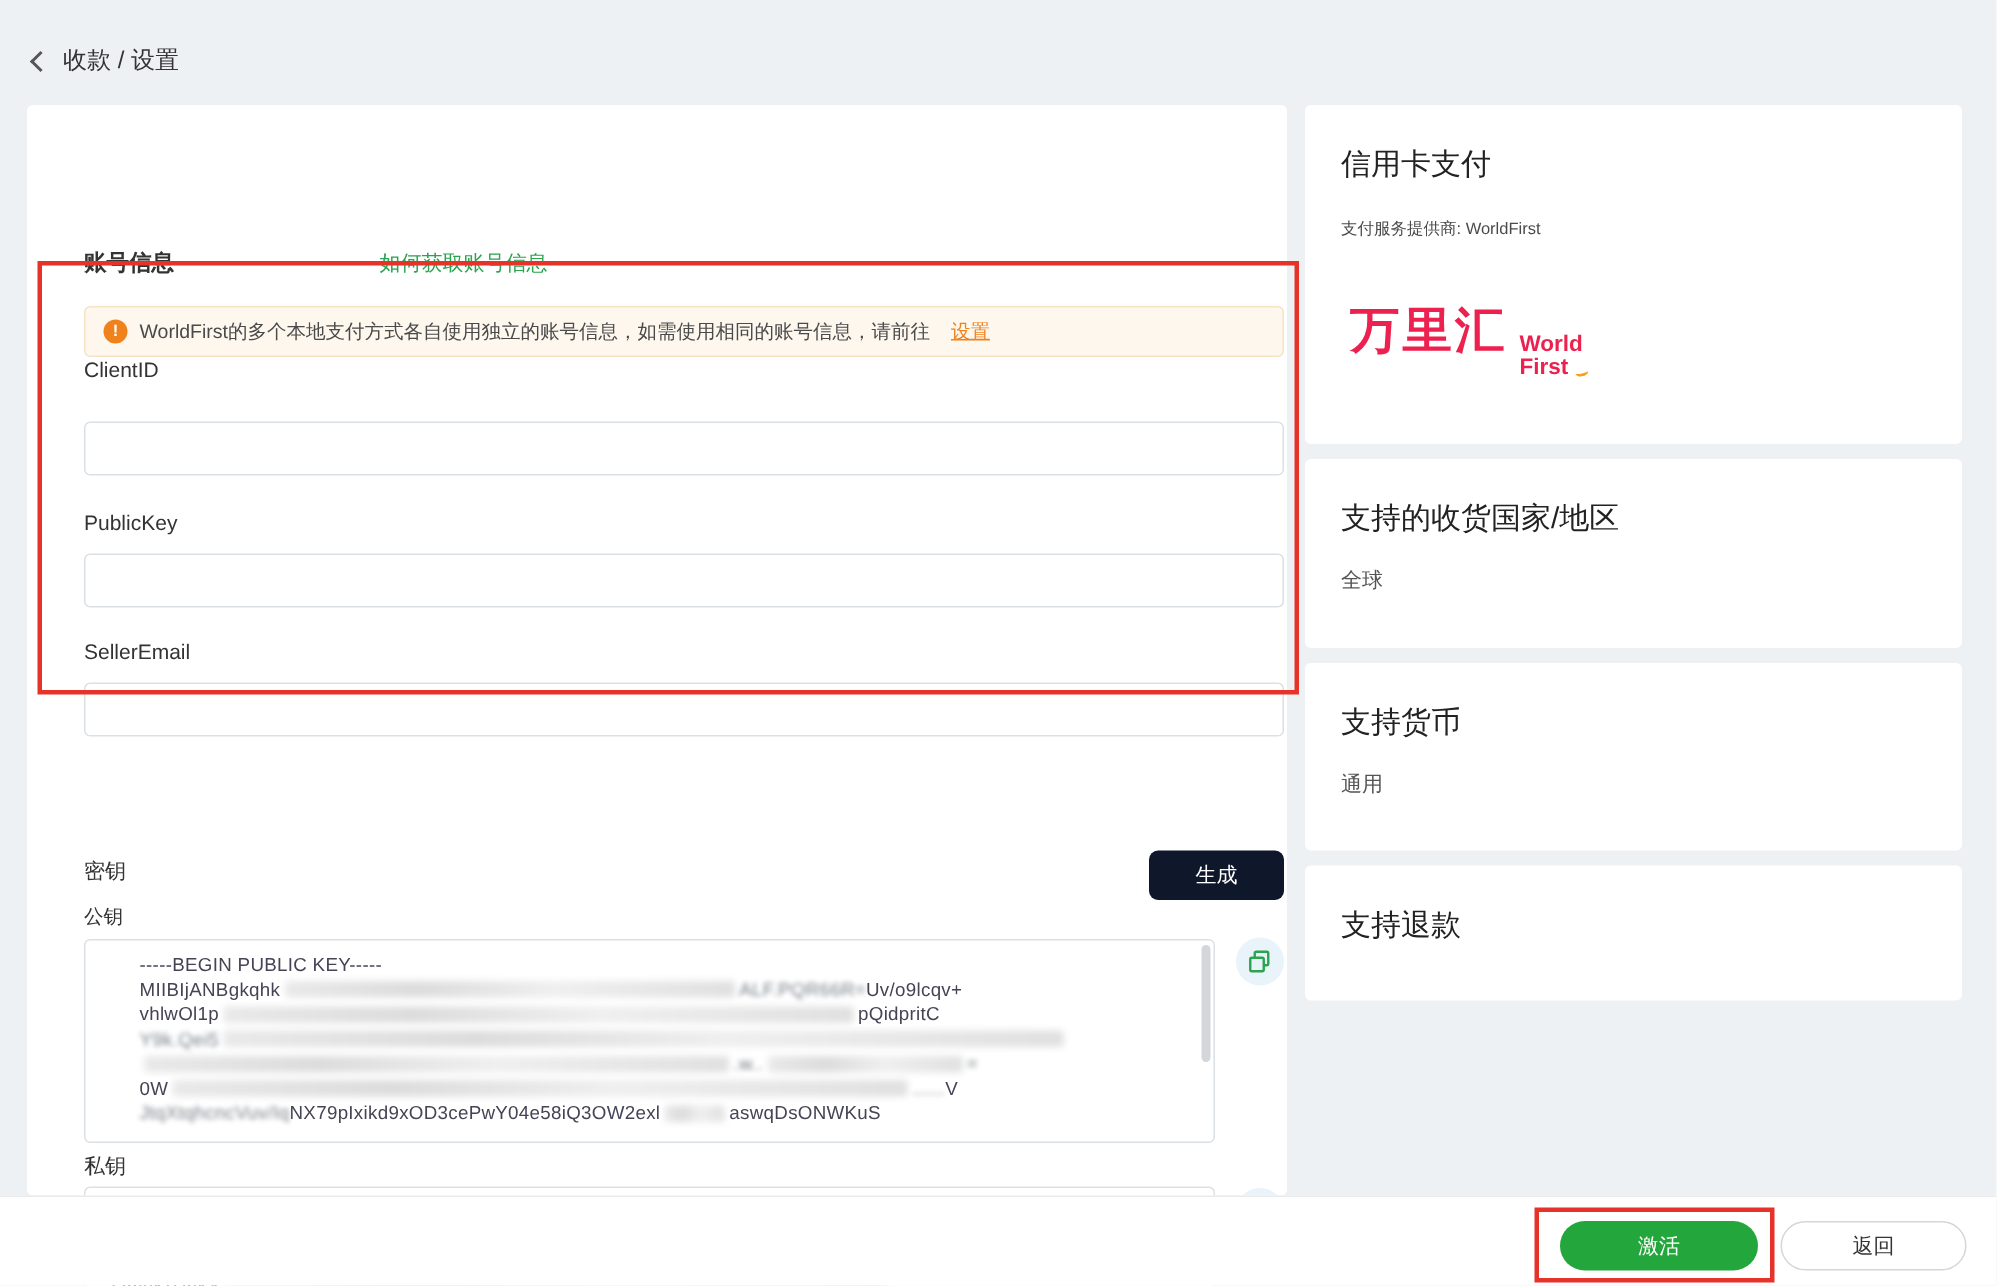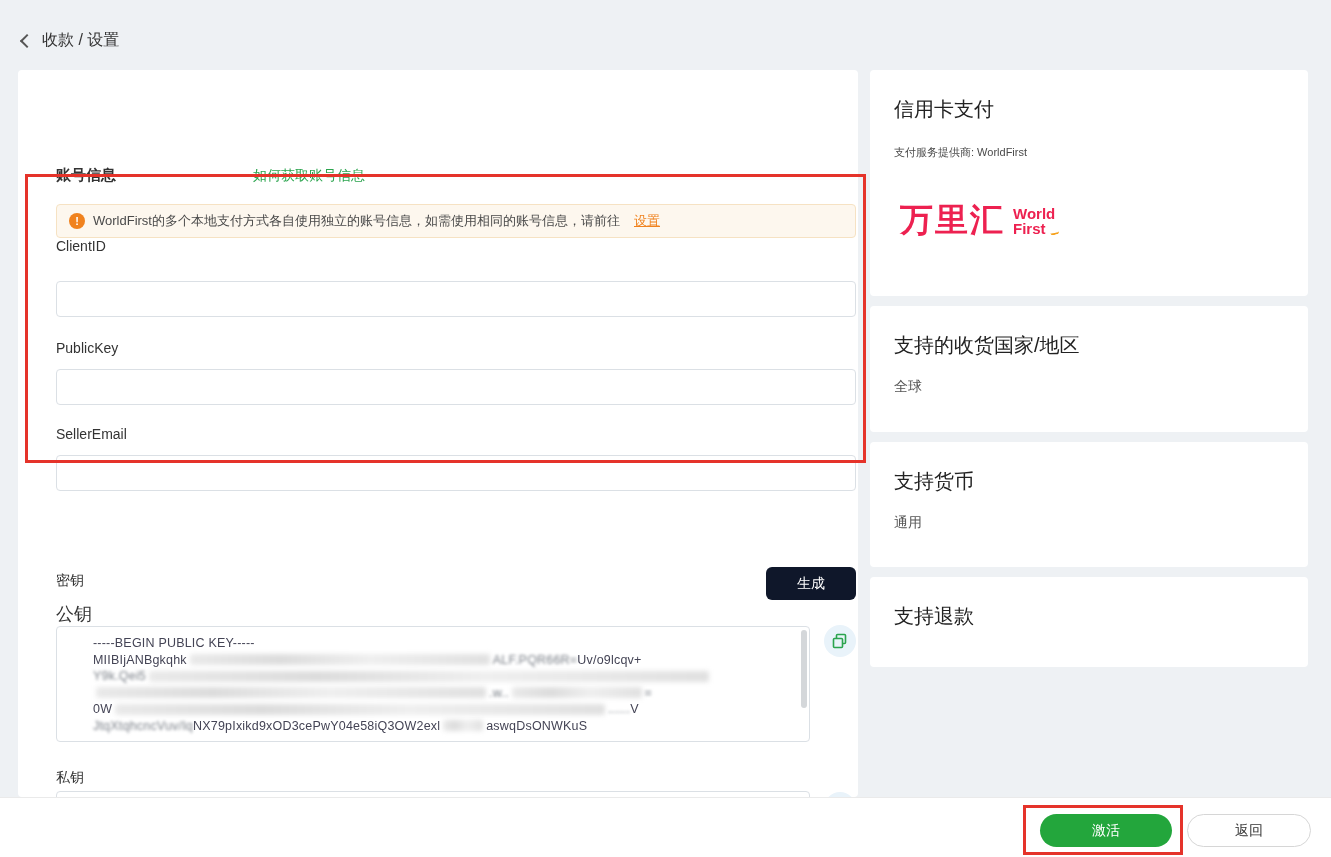--- a/index.html
+++ b/index.html
@@ -25,46 +25,46 @@
 
   .field-label { position:absolute; left:38px; font-size:14px; color:#333; }
   .t-input { position:absolute; left:38px; width:800px; height:36px; border:1px solid #dbe0e5; border-radius:4px; background:#fff; font-size:14px; padding:0 10px; outline:none; }
 
   .annot { position:absolute; border:3px solid #e5332a; z-index:30; pointer-events:none; }
   .annot-fields { left:25px; top:174px; width:841px; height:289px; }
   .annot-activate { left:1023px; top:805px; width:160px; height:50px; }
 
   .mikey-label { position:absolute; left:38px; top:502px; font-size:14px; color:#333; }
   .gen-btn { position:absolute; left:748px; top:497px; width:90px; height:33px; background:#0f172a; color:#fff; border:none; border-radius:6px; font-size:14px; cursor:pointer; }
-  .pub-label { position:absolute; left:38px; top:532px; font-size:18px; color:#333; }
+  .pub-label { position:absolute; left:38px; top:532px; font-size:13px; color:#333; }
   .priv-label { position:absolute; left:38px; top:699px; font-size:14px; color:#333; }
 
   .keybox { position:absolute; left:38px; width:754px; border:1px solid #dbe0e5; border-radius:4px; background:#fff; padding:8px 14px 6px 14px; font-size:12.5px; line-height:16.5px; color:#445; letter-spacing:.2px; overflow:hidden; }
-  .keybox.pub { top:556px; height:116px;padding-left:36px; }
+  .keybox.pub { top:556px; height:136px;padding-left:36px; }
   .keybox.priv { top:721px; height:76px; }
   .kline { white-space:nowrap; display:flex; align-items:center; }
   .redact { display:inline-block; height:11px; border-radius:2px; margin:0 3px; background:linear-gradient(90deg,#e9e9e9,#dcdcdc 30%,#efefef 60%,#e0e0e0); filter:blur(2.5px); }
   .fuzz { filter:blur(1.6px); color:#7b8088; }
   .scroll-thumb { position:absolute; right:2px; top:3px; width:6px; height:78px; border-radius:3px; background:#d4d7da; cursor:pointer; }
 
   .copy-btn { position:absolute; left:806px; width:32px; height:32px; border-radius:50%; background:#e9f3fa; border:none; display:flex; align-items:center; justify-content:center; cursor:pointer; }
   .copy-btn.c1 { top:555px; }
   .copy-btn.c2 { top:722px; }
 
   
   .card-r1 { left:870px; top:70px;  width:438px; height:226px;text-decoration:underline; }
   .card-r2 { left:870px; top:306px; width:438px; height:126px; }
   .card-r3 { left:870px; top:442px; width:438px; height:125px; }
   .card-r4 { left:870px; top:577px; width:438px; height:90px; }
   .r-title { position:absolute; left:24px; top:26px; font-size:20px; font-weight:500; color:#222; }
   .r-value { position:absolute; left:24px; top:72px; font-size:14px; color:#555; }
   .provider { position:absolute; left:24px; top:75px; font-size:11px; color:#4a4a4a; }
-  .logo { position:absolute; left:30px; top:128px; display:flex; align-items:center; gap:8px; }
+  .logo { position:absolute; left:30px; top:128px; display:flex; align-items:flex-start; gap:8px; }
   .logo-cn { font-size:33px; font-weight:700; color:#ed2150; letter-spacing:2px; }
-  .logo-en { display:flex; flex-direction:column; font-size:15px; line-height:15px; font-weight:700; color:#ed2150; position:relative; }
+  .logo-en { display:flex; flex-direction:column; font-size:15px; line-height:15px; font-weight:700; color:#ed2150; position:relative;margin-top:24px; }
   .logo-swash { position:absolute; right:-4px; bottom:1px; width:9px; height:6px; border-bottom:2px solid #f6a21d; border-radius:50%; transform:rotate(-12deg); }
 
   
   .footer { position:absolute; left:0; top:797px; width:1331px; height:60px; background:#fff; border-top:1px solid #eaeaea; }
   .activate-btn { position:absolute; left:1040px; top:814px; width:132px; height:33px; background:#23a63c; color:#fff; border:none; border-radius:17px; font-size:14px; cursor:pointer; }
   .back-btn { position:absolute; left:1187px; top:814px; width:124px; height:33px; background:#fff; color:#333; border:1px solid #d6d6d6; border-radius:17px; font-size:14px; cursor:pointer; }
 </style>
 </head>
 <body>
 
@@ -101,20 +101,25 @@
     <div class="pub-label">公钥</div>
     <div class="keybox pub">
       <div class="kline">
           <span>-----BEGIN PUBLIC KEY-----</span>
         </div>
       <div class="kline">
         <span>MIIBIjANBgkqhk</span>
         <span class="redact" style="width:300px"></span>
         <span class="fuzz">ALF.PQR66R=</span>
         <span>Uv/o9lcqv+</span>
+      </div>
+      <div class="kline">
+        <span>vhlwOl1p</span>
+        <span class="redact" style="width:420px"></span>
+        <span>pQidpritC</span>
       </div>
       <div class="kline">
         <span class="fuzz">Y9k.Qei5</span>
         <span class="redact" style="width:560px"></span>
       </div>
       <div class="kline">
         <span class="redact" style="width:390px"></span>
         <span class="fuzz">.w..</span>
         <span class="redact" style="width:130px"></span>
         <span class="fuzz">=</span>

